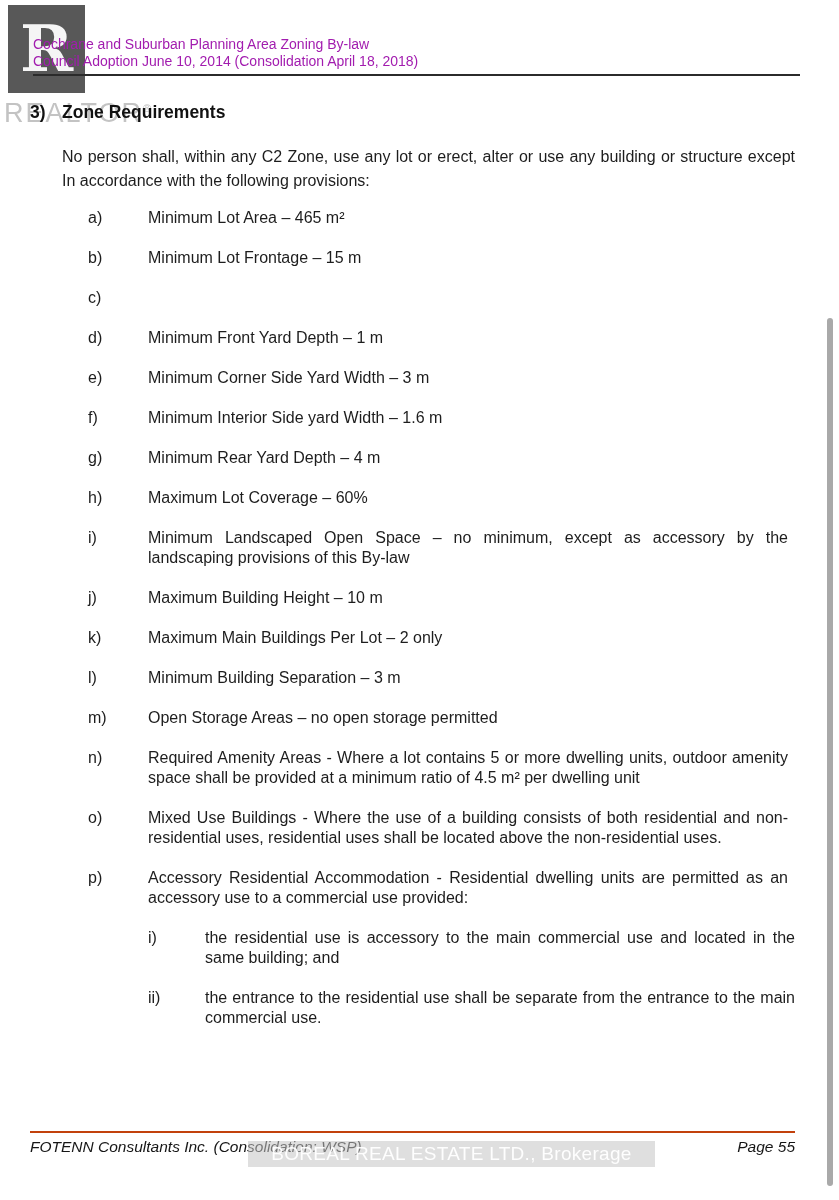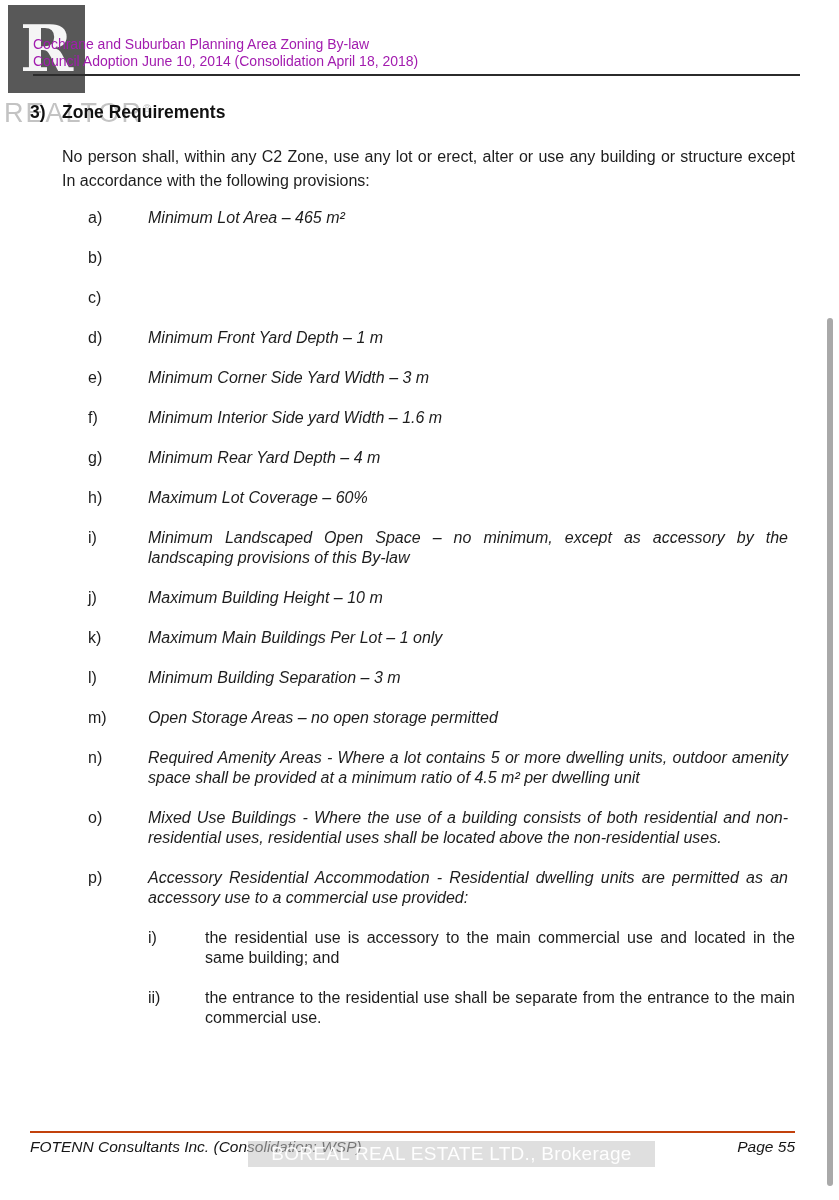--- a/index.html
+++ b/index.html
@@ -24,21 +24,21 @@
            color:#111;}
   .heading .h-num{display:inline-block;width:32px;}
 
   .intro{position:relative;z-index:1;margin:22px 44px 12px 62px;font-size:16px;line-height:24px;
          text-align:justify;}
 
   
   .provisions{position:relative;z-index:1;margin-top:15px;}
   .item{display:flex;margin:0 0 20px 88px;font-size:16px;line-height:20px;}
   .item .lbl{flex:none;width:60px;}
-  .item .txt{width:640px;text-align:justify;font-style:italic;}
+  .item .txt{width:640px;text-align:justify;}
   .subitem{display:flex;margin:0 0 20px 148px;font-size:16px;line-height:20px;}
   .subitem .lbl{flex:none;width:57px;}
   .subitem .txt{width:590px;text-align:justify;}
 
   
   .footer{position:absolute;left:30px;right:44px;top:1131px;z-index:1;
           border-top:2px solid #c2410c;padding-top:5px;display:flex;
           justify-content:space-between;font-style:italic;font-size:15.5px;color:#161616;}
 
   
@@ -72,20 +72,21 @@
 
   <p class="intro">No person shall, within any C2 Zone, use any lot or erect, alter or use any building or structure except In accordance with the following provisions:</p>
 
   <div class="provisions">
     <div class="item">
       <span class="lbl">a)</span>
       <span class="txt">Minimum Lot Area – 465 m²</span>
     </div>
     <div class="item">
       <span class="lbl">b)</span>
+      <span class="txt">Minimum Lot Frontage – 15 m</span>
     </div>
     <div class="item">
       <span class="lbl">c)</span>
     </div>
     <div class="item">
       <span class="lbl">d)</span>
       <span class="txt">Minimum Front Yard Depth – 1 m</span>
     </div>
     <div class="item">
       <span class="lbl">e)</span>
@@ -106,21 +107,21 @@
     <div class="item">
       <span class="lbl">i)</span>
       <span class="txt">Minimum Landscaped Open Space – no minimum, except as accessory by the landscaping provisions of this By-law</span>
     </div>
     <div class="item">
       <span class="lbl">j)</span>
       <span class="txt">Maximum Building Height – 10 m</span>
     </div>
     <div class="item">
       <span class="lbl">k)</span>
-      <span class="txt">Maximum Main Buildings Per Lot – 1 only</span>
+      <span class="txt">Maximum Main Buildings Per Lot – 2 only</span>
     </div>
     <div class="item">
       <span class="lbl">l)</span>
       <span class="txt">Minimum Building Separation – 3 m</span>
     </div>
     <div class="item">
       <span class="lbl">m)</span>
       <span class="txt">Open Storage Areas – no open storage permitted</span>
     </div>
     <div class="item">

